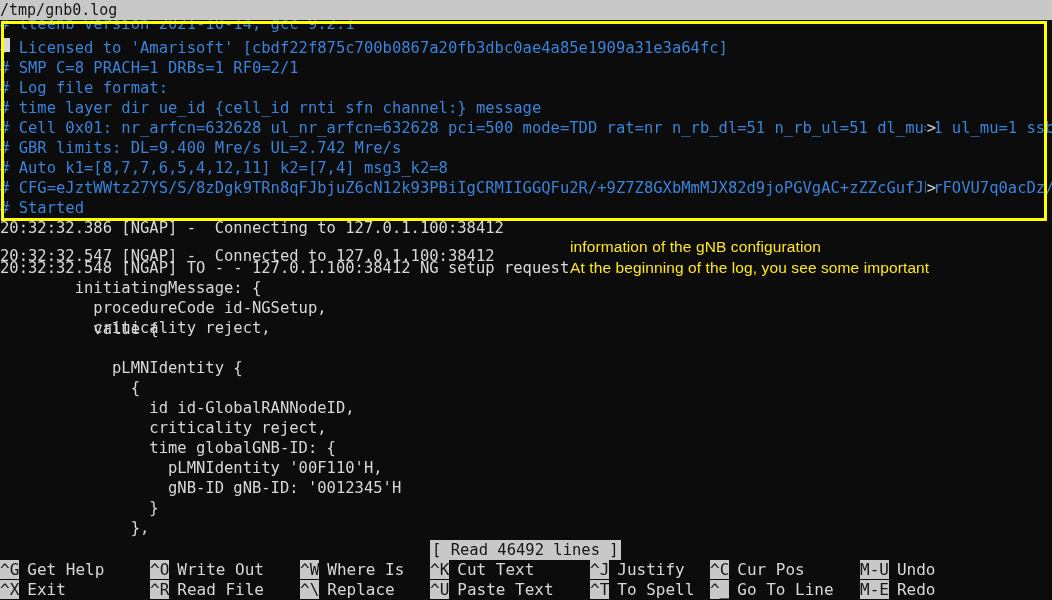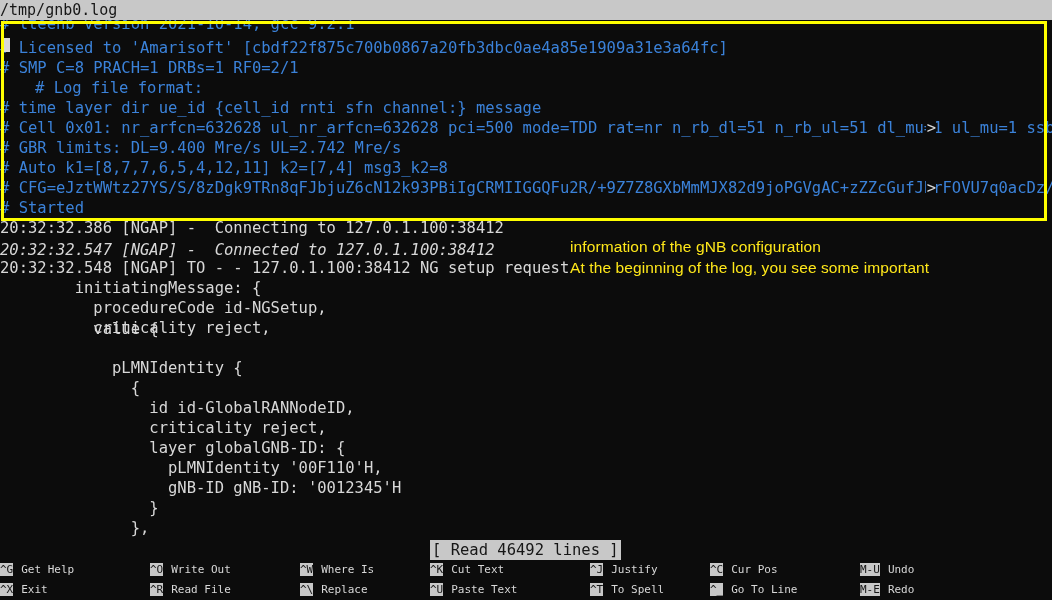--- a/index.html
+++ b/index.html
@@ -141,21 +141,21 @@
     width: 1052px;
     height: 40px;
     background: #0c0c0c;
   }
   .sc-row {
     position: absolute;
     left: 0;
     width: 1052px;
     height: 20px;
     line-height: 20px;
-    font-size: 11px;
+    font-size: 16px;
     white-space: pre;
   }
   .sc-row.r1 { top: 0; }
   .sc-row.r2 { top: 20px; }
   .sc-item {
     position: absolute;
     top: 0;
     height: 20px;
     white-space: pre;
   }
@@ -176,39 +176,39 @@
 
   <div id="titlebar">
     <span class="tb-file">/tmp/gnb0.log</span>
   </div>
 
   <div id="textarea">
     <div id="lines-host">
         <div class="row" style="top: -6px;"><span class="txt blueline"># lteenb version 2021-10-14, gcc 9.2.1</span></div>
         <div class="row" style="top: 18px;"><span class="txt blueline"># Licensed to 'Amarisoft' [cbdf22f875c700b0867a20fb3dbc0ae4a85e1909a31e3a64fc]</span></div>
         <div class="row" style="top: 38px;"><span class="txt blueline"># SMP C=8 PRACH=1 DRBs=1 RF0=2/1</span></div>
-        <div class="row" style="top: 58px; margin-left: 35px;"><span class="txt blueline"># Log file format:</span></div>
+        <div class="row" style="top: 58px;"><span class="txt blueline"># Log file format:</span></div>
         <div class="row" style="top: 78px;"><span class="txt blueline"># time layer dir ue_id {cell_id rnti sfn channel:} message</span></div>
         <div class="row" style="top: 98px;"><span class="txt blueline"># Cell 0x01: nr_arfcn=632628 ul_nr_arfcn=632628 pci=500 mode=TDD rat=nr n_rb_dl=51 n_rb_ul=51 dl_mu=1 ul_mu=1 ssb_mu</span><span class="cont">&gt;</span></div>
         <div class="row" style="top: 118px;"><span class="txt blueline"># GBR limits: DL=9.400 Mre/s UL=2.742 Mre/s</span></div>
         <div class="row" style="top: 138px;"><span class="txt blueline"># Auto k1=[8,7,7,6,5,4,12,11] k2=[7,4] msg3_k2=8</span></div>
         <div class="row" style="top: 158px;"><span class="txt blueline"># CFG=eJztWWtz27YS/S/8zDgk9TRn8qFJbjuZ6cN12k93PBiIgCRMIIGGQFu2R/+9Z7Z8GXbMmMJX82d9joPGVgAC+zZZcGufJPrFOVU7q0acDz/CiXFz</span><span class="cont">&gt;</span></div>
         <div class="row" style="top: 178px;"><span class="txt blueline"># Started</span></div>
         <div class="row" style="top: 198px;"><span class="txt">20:32:32.386 [NGAP] -  Connecting to 127.0.1.100:38412</span></div>
-        <div class="row" style="top: 220px; font-style: italic;"><span class="txt">20:32:32.547 [NGAP] -  Connected to 127.0.1.100:38412</span></div>
+        <div class="row" style="top: 226px;"><span class="txt">20:32:32.547 [NGAP] -  Connected to 127.0.1.100:38412</span></div>
         <div class="row" style="top: 238px;"><span class="txt">20:32:32.548 [NGAP] TO - - 127.0.1.100:38412 NG setup request</span></div>
         <div class="row" style="top: 258px;"><span class="txt">        initiatingMessage: {</span></div>
         <div class="row" style="top: 278px;"><span class="txt">          procedureCode id-NGSetup,</span></div>
         <div class="row" style="top: 298px;"><span class="txt">          criticality reject,</span></div>
         <div class="row" style="top: 299px;"><span class="txt">          value {</span></div>
         <div class="row" style="top: 338px;"><span class="txt">            pLMNIdentity {</span></div>
         <div class="row" style="top: 358px;"><span class="txt">              {</span></div>
         <div class="row" style="top: 378px;"><span class="txt">                id id-GlobalRANNodeID,</span></div>
         <div class="row" style="top: 398px;"><span class="txt">                criticality reject,</span></div>
-        <div class="row" style="top: 418px;"><span class="txt">                layer globalGNB-ID: {</span></div>
+        <div class="row" style="top: 418px;"><span class="txt">                time globalGNB-ID: {</span></div>
         <div class="row" style="top: 438px;"><span class="txt">                  pLMNIdentity '00F110'H,</span></div>
         <div class="row" style="top: 458px;"><span class="txt">                  gNB-ID gNB-ID: '0012345'H</span></div>
         <div class="row" style="top: 478px;"><span class="txt">                }</span></div>
         <div class="row" style="top: 498px;"><span class="txt">              },</span></div>
       </div>
     <div id="cursor"></div>
   </div>
 
   <div id="hlbox" style="border-color: rgb(255, 255, 0);"></div>
 

